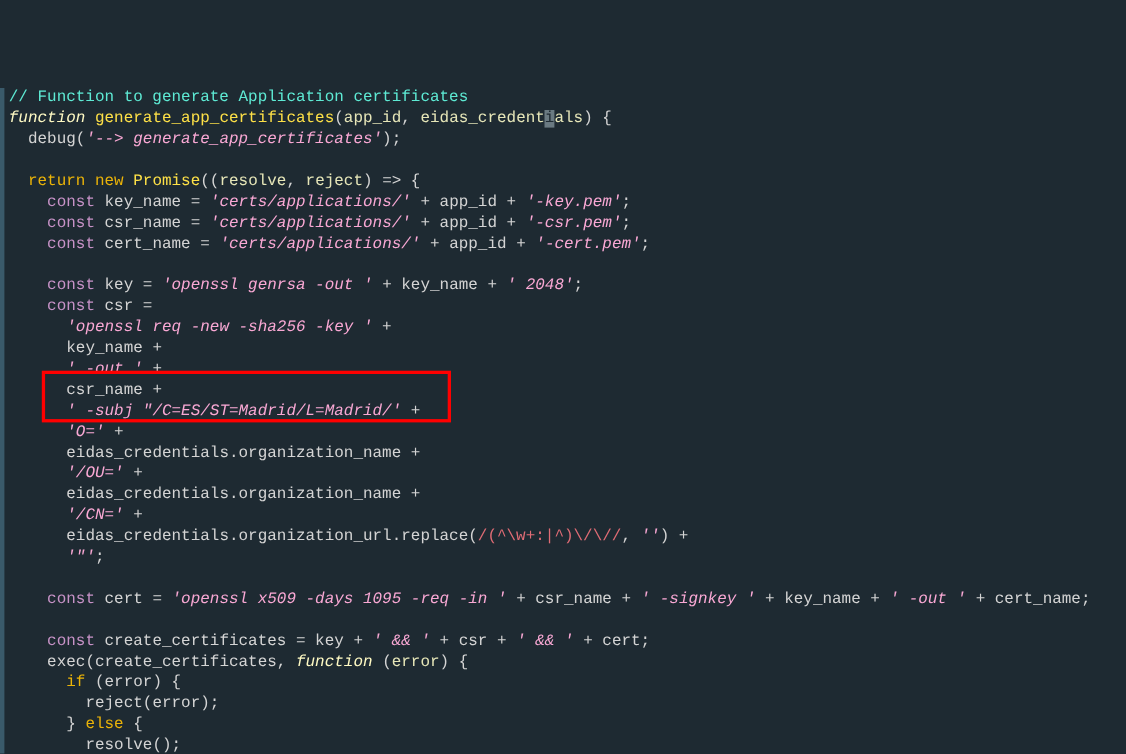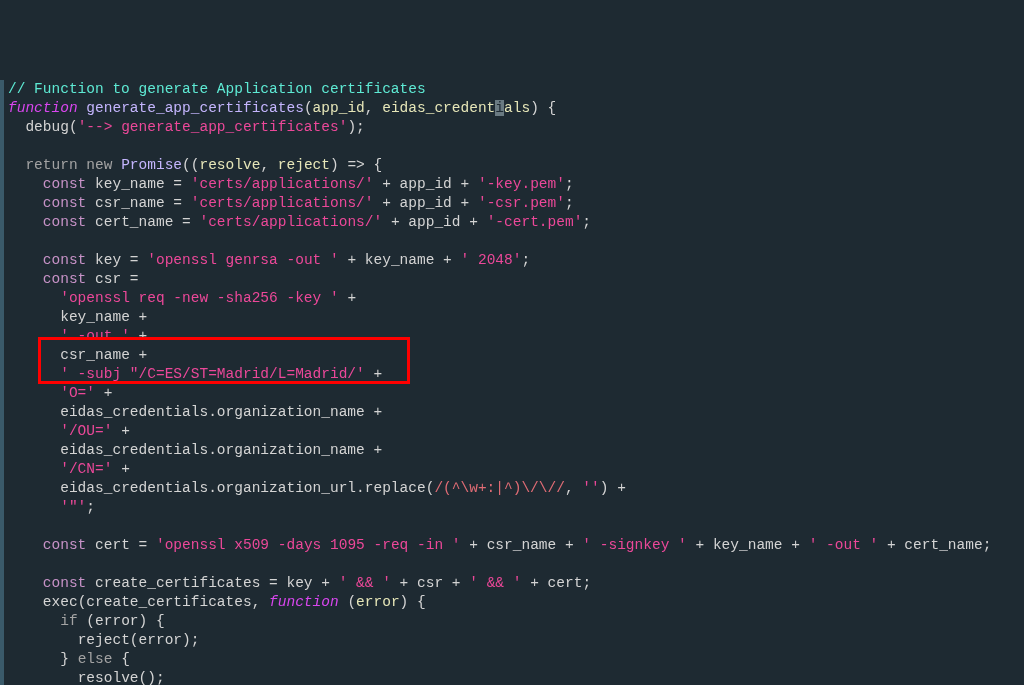--- a/index.html
+++ b/index.html
@@ -21,26 +21,26 @@
   height: 100%;
   background: #3a5a6a;
   vertical-align: top;
 }
 .code {
   display: inline-block;
   vertical-align: top;
   padding-left: 4px;
 }
 .comment { color: #5eead4; }
-.keyword { color: #a3a3a3; font-family: Liberation Mono, monospace; }
-.fn-keyword { color: #d946ef; font-style: italic; }
-.fn-name { color: #c4b5fd; text-align: center; }
+.keyword { color: #eab308; font-family: Liberation Mono, monospace; }
+.fn-keyword { color: #fef9c3; font-style: italic; }
+.fn-name { color: #fde047; text-align: center; }
 .param { color: #e6e6b8; }
 .punct { color: #d4d4d4; }
-.string { color: #ec4899; }
+.string { color: #f9a8d4; font-style: italic; }
 .identifier { color: #d4d4d4; font-family: Liberation Mono, monospace; }
 .operator { color: #d4d4d4; }
 .const-kw { color: #c792c7; }
 .regex { color: #e06c75; }
 .cursor { background: #6a7a82; color: #1e2a32; }
 .highlight-box {
   position: absolute;
   border: 3px solid #ff0000;
   pointer-events: none;
 }

